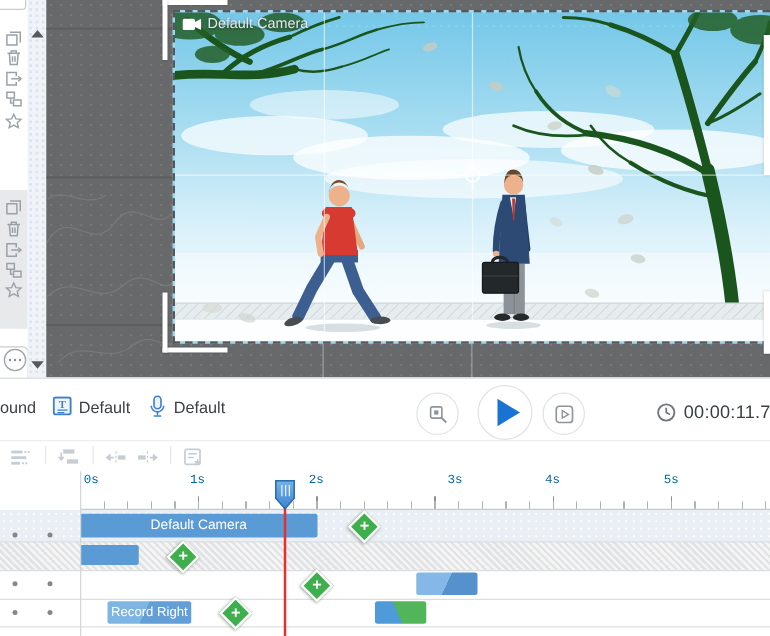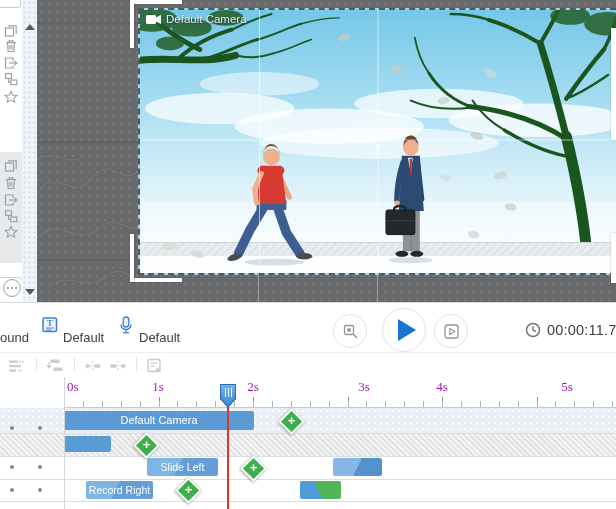--- a/index.html
+++ b/index.html
@@ -24,31 +24,31 @@
   #canvas-panel{left:37px;top:0;width:579px;height:302px;background:#67696a;
     background-image:radial-gradient(#767979 1px,transparent 1.2px);background-size:8px 8px;}
   #scene{left:138px;top:8px;width:478px;height:267px;border:2px dashed #55585a;border-right:0;box-sizing:border-box;background:#9fd8ee;}
   #scene svg{display:block;width:100%;height:100%;}
   .bracket{background:#fff;box-shadow:0 0 2px rgba(0,0,0,.25);}
   #cam-label{left:146px;top:11px;height:16px;display:flex;align-items:center;gap:5px;}
   #cam-label span{font-size:11.5px;color:#e3eaed;text-shadow:0 1px 2px rgba(40,45,48,.8);}
   .grid-ext{width:1px;background:rgba(255,255,255,.35);}
   
   #main-toolbar{left:0;top:302px;width:616px;height:50px;background:#fff;border-top:1px solid #d8dbdd;box-sizing:border-box;}
-  .tb-label{font-size:13px;color:#3b4045;top:318px;margin-top:12px;}
+  .tb-label{font-size:13px;color:#3b4045;top:318px;}
   .circle-btn{border:1.5px solid #e0e3e6;border-radius:50%;background:#fff;box-sizing:border-box;
               display:flex;align-items:center;justify-content:center;}
   #play-tri{width:0;height:0;border-top:11px solid transparent;border-bottom:11px solid transparent;border-left:18px solid #1873d3;margin-left:6px;}
   #time-wrap{left:525px;top:322px;display:flex;align-items:center;gap:6px;}
   #time-text{font-size:14.5px;color:#3b4045;letter-spacing:.2px;white-space:nowrap;}
   
   #tl-toolbar{left:0;top:352px;width:616px;height:25px;background:#fff;border-top:1px solid #eceef0;box-sizing:border-box;}
   .tl-sep{top:357px;width:1px;height:14px;background:#e3e6e8;}
   #ruler{left:0;top:377px;width:616px;height:31px;background:#fff;}
-  .ruler-lab{top:2px;font-family:Liberation Serif, serif;font-size:13px;color:#a21caf;}
+  .ruler-lab{top:2px;font-family:Liberation Mono, monospace;font-size:10px;color:#0369a1;}
   #ticks-minor{left:64px;top:24px;width:552px;height:6px;
     background:repeating-linear-gradient(90deg,#adb2b5 0 1px,transparent 1px 18.9px);}
   #ticks-major{left:64px;top:20px;width:552px;height:10px;
     background:repeating-linear-gradient(90deg,#8c9194 0 1px,transparent 1px 94.5px);}
   #ruler-base{left:64px;top:30px;width:552px;height:1px;background:#c6c9cb;}
   #tracks{left:0;top:408px;width:616px;height:101px;background:#fff;}
   .row{left:0;width:616px;}
   #row1{top:0;height:25px;background-color:#e9eff4;background-image:radial-gradient(#fff 1px,transparent 1.1px);background-size:6px 6px;}
   #row2{top:25px;height:23px;background:repeating-linear-gradient(45deg,#f4f4f4 0 2px,#e2e3e4 2px 4px);}
   .row-line{left:0;width:616px;height:1px;background:#dcdfe1;}
@@ -392,21 +392,21 @@
     <line x1="4.5" y1="8" x2="9" y2="8" stroke="#c6cdd3" stroke-width="1.2"></line>
     <polygon points="12,8.8 12.9,10.7 15,10.9 13.5,12.3 13.9,14.4 12,13.3 10.1,14.4 10.5,12.3 9,10.9 11.1,10.7"></polygon>
   </svg>
 
   <div class="a" id="ruler">
     <span class="a ruler-lab" style="left:67px">0s</span>
     <span class="a ruler-lab" style="left:158px;transform:translateX(-50%)">1s</span>
     <span class="a ruler-lab" style="left:253px;transform:translateX(-50%)">2s</span>
     <span class="a ruler-lab" style="left:364px;transform:translateX(-50%)">3s</span>
     <span class="a ruler-lab" style="left:442px;transform:translateX(-50%)">4s</span>
-    <span class="a ruler-lab" style="left:567px;transform:translateX(-50%)">5s</span>
+    <span class="a ruler-lab" style="left:537px;transform:translateX(-50%)">5s</span>
     <div class="a" id="ticks-major"></div>
     <div class="a" id="ticks-minor"></div>
     <div class="a" id="ruler-base"></div>
   </div>
 
   <div class="a" id="tracks">
     <div class="a row" id="row1"></div>
     <div class="a row" id="row2"></div>
     <div class="a dot" style="left:10px;top:18px"></div>
     <div class="a dot" style="left:38px;top:18px"></div>
@@ -414,21 +414,20 @@
     <div class="a dot" style="left:38px;top:57px"></div>
     <div class="a dot" style="left:10px;top:80px"></div>
     <div class="a dot" style="left:38px;top:80px"></div>
     <div class="a row-line" style="top:25px"></div>
     <div class="a row-line" style="top:48px"></div>
     <div class="a row-line" style="top:71px"></div>
     <div class="a row-line" style="top:93px"></div>
 
     <div class="a bar" style="left:64px;top:3px;width:190px;height:19px;line-height:19px;background:#5b9bd5;font-size:11px">Default Camera</div>
     <div class="a bar" style="left:64px;top:28px;width:47px;height:16px;background:#5b9bd5"></div>
-    <div class="a bar" style="left:147px;top:50px;width:71px;height:18px;line-height:18px;background:linear-gradient(115deg,#7fb5e2 45%,#639fd6 45%)">Slide Left</div>
     <div class="a bar" style="left:333px;top:50px;width:49px;height:18px;background:linear-gradient(115deg,#85b8e6 50%,#5591cd 50%)"></div>
     <div class="a bar" style="left:86px;top:73px;width:67px;height:18px;line-height:18px;background:linear-gradient(115deg,#7fb5e2 45%,#639fd6 45%)">Record Right</div>
     <div class="a bar" style="left:300px;top:73px;width:41px;height:18px;background:linear-gradient(65deg,#4f9ad8 45%,#52b55a 45%)"></div>
 
     <div class="a diamond" style="left:282px;top:4px">
         <b>+</b>
       </div>
     <div class="a diamond" style="left:137px;top:28px">
         <b>+</b>
       </div>

